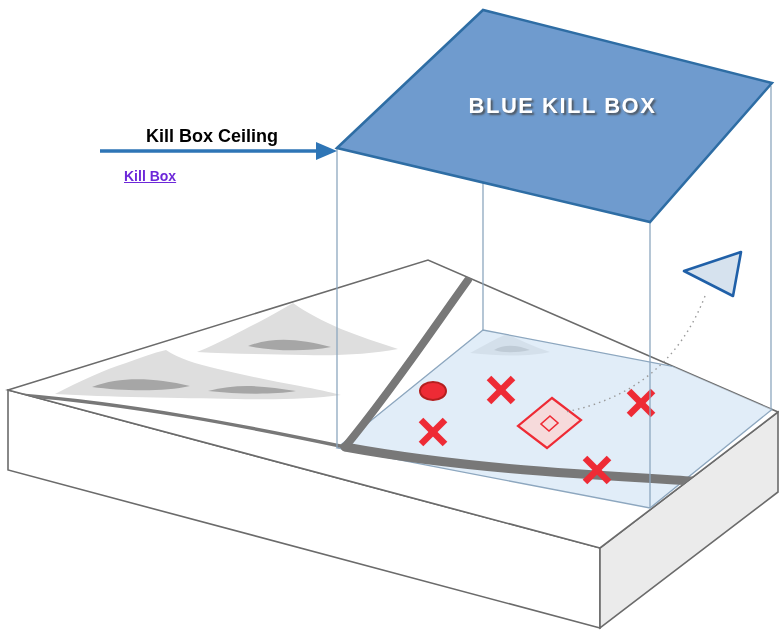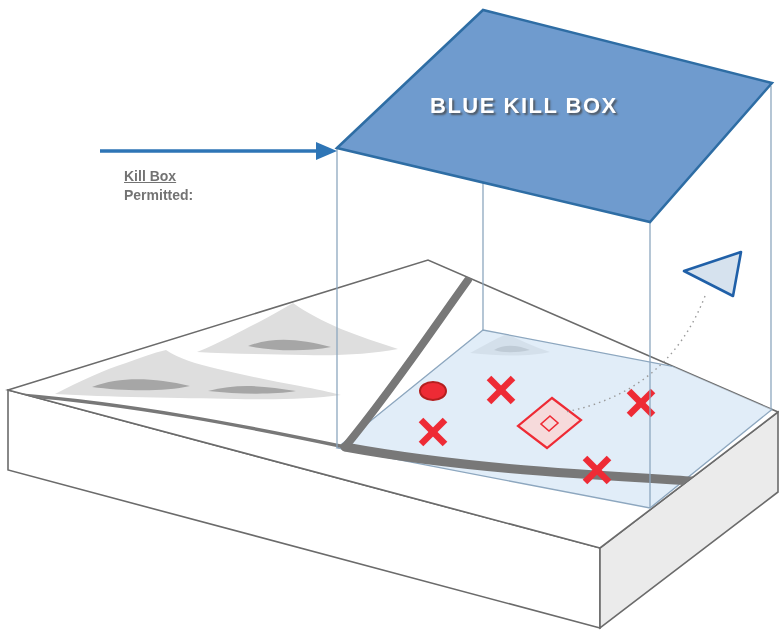--- a/index.html
+++ b/index.html
@@ -22,27 +22,27 @@
   .diamond    { fill:var(--diamond-fill,#f9d6d6); fill-opacity:0.85; stroke:var(--target-red,#ee2b35); stroke-width:2.2; }
   .diamond-inner { fill:none; stroke:var(--target-red,#ee2b35); stroke-width:1.6; }
   .aircraft   { fill:var(--aircraft-fill,#d6e2ee); stroke:var(--aircraft-border,#2060a8); stroke-width:2.6; stroke-linejoin:round; }
   .traj       { fill:none; stroke:var(--trajectory-dots,#9a9a9a); stroke-width:1.4; stroke-dasharray:1.5 4; }
   .arrow-line { stroke:var(--arrow,#2e75b6); stroke-width:3.6; }
   .arrow-head { fill:var(--arrow,#2e75b6); }
 
   
   .label { position:absolute; color:var(--label-text,#000); white-space:nowrap; }
   .blue-kill-box-label {
-    left:430px; top:93px; width:265px; text-align:left;
+    left:430px; top:93px; width:265px; text-align:center;
     font-size:22px; font-weight:bold; letter-spacing:1.5px;
     color:var(--ceiling-text,#ffffff);
     text-shadow:2px 2px 2px rgba(70,70,70,0.8);
   }
   .ceiling-arrow-label { left:146px; top:126px; font-size:18px; font-weight:bold; }
-  .legend { position:absolute; left:124px; top:167px; font-size:14px; font-weight:bold; line-height:19px; color:#737373; }
+  .legend { position:absolute; left:124px; top:167px; font-size:14px; font-weight:bold; line-height:19px; color:#6d28d9; }
   .legend-title { text-decoration:underline; }
 </style>
 </head>
 <body>
 
 <div class="scene">
   <svg width="779" height="632" viewBox="0 0 779 632">
     <defs>
       <clipPath id="groundClip">
         <polygon points="8,390 428,260 778,412 600,548"></polygon>
@@ -101,18 +101,18 @@
 
     <line class="arrow-line" x1="100" y1="151" x2="319" y2="151"></line>
     <polygon class="arrow-head" points="337,151 316,142 316,160"></polygon>
 
     <path class="traj" d="M 705 296 Q 668 392 565 412"></path>
     <polygon class="aircraft" points="684,271 741,252 733,296"></polygon>
   </svg>
 
   <div class="label blue-kill-box-label">BLUE KILL BOX</div>
 
+  <div class="label ceiling-arrow-label">Kill Box Ceiling</div>
 
   <div class="legend">
     <div class="legend-title">Kill Box</div>
-    <div>Permitted:</div>
   </div>
 </div>
 
 </body></html>

